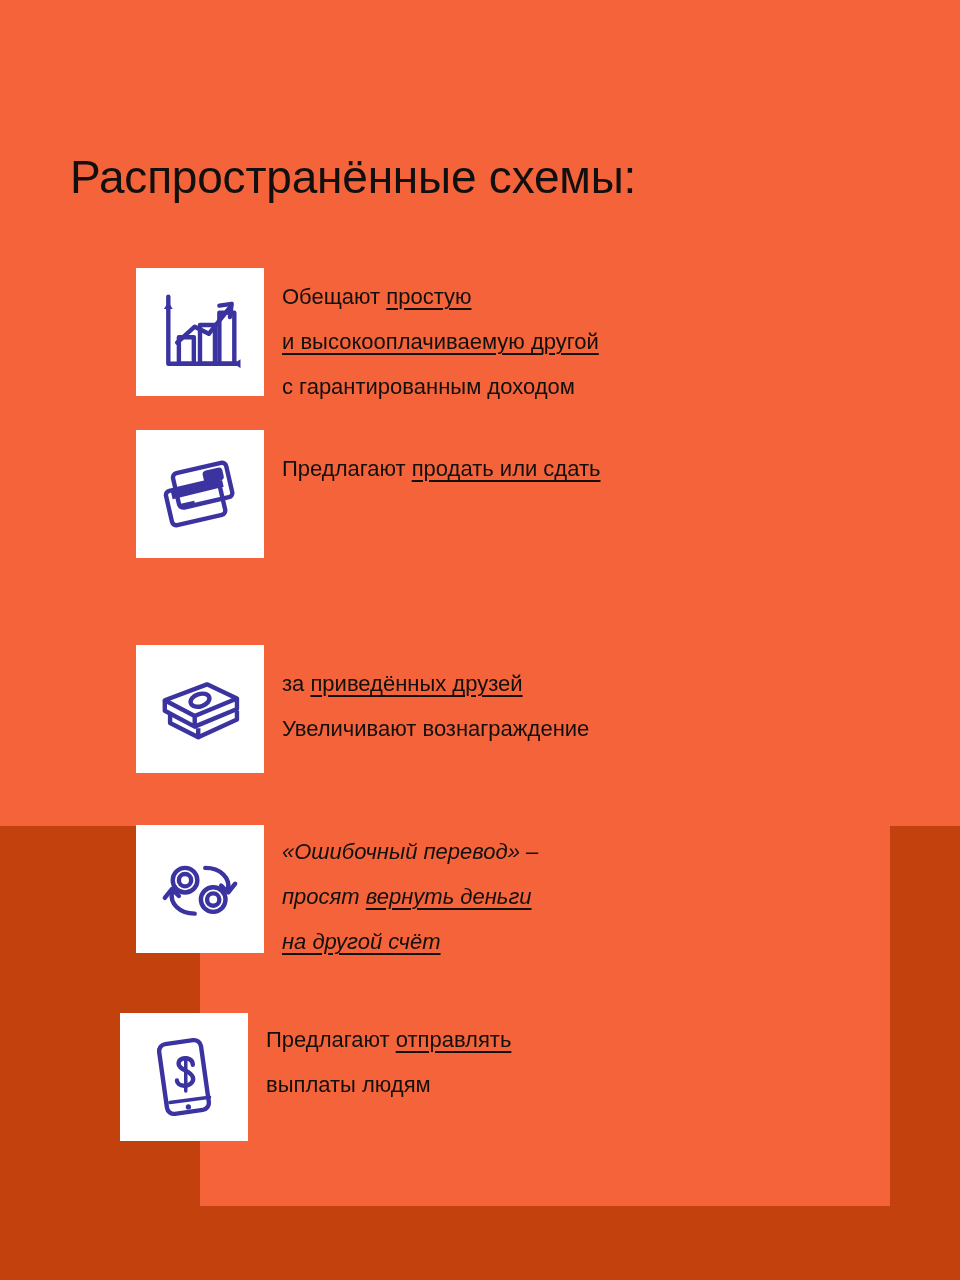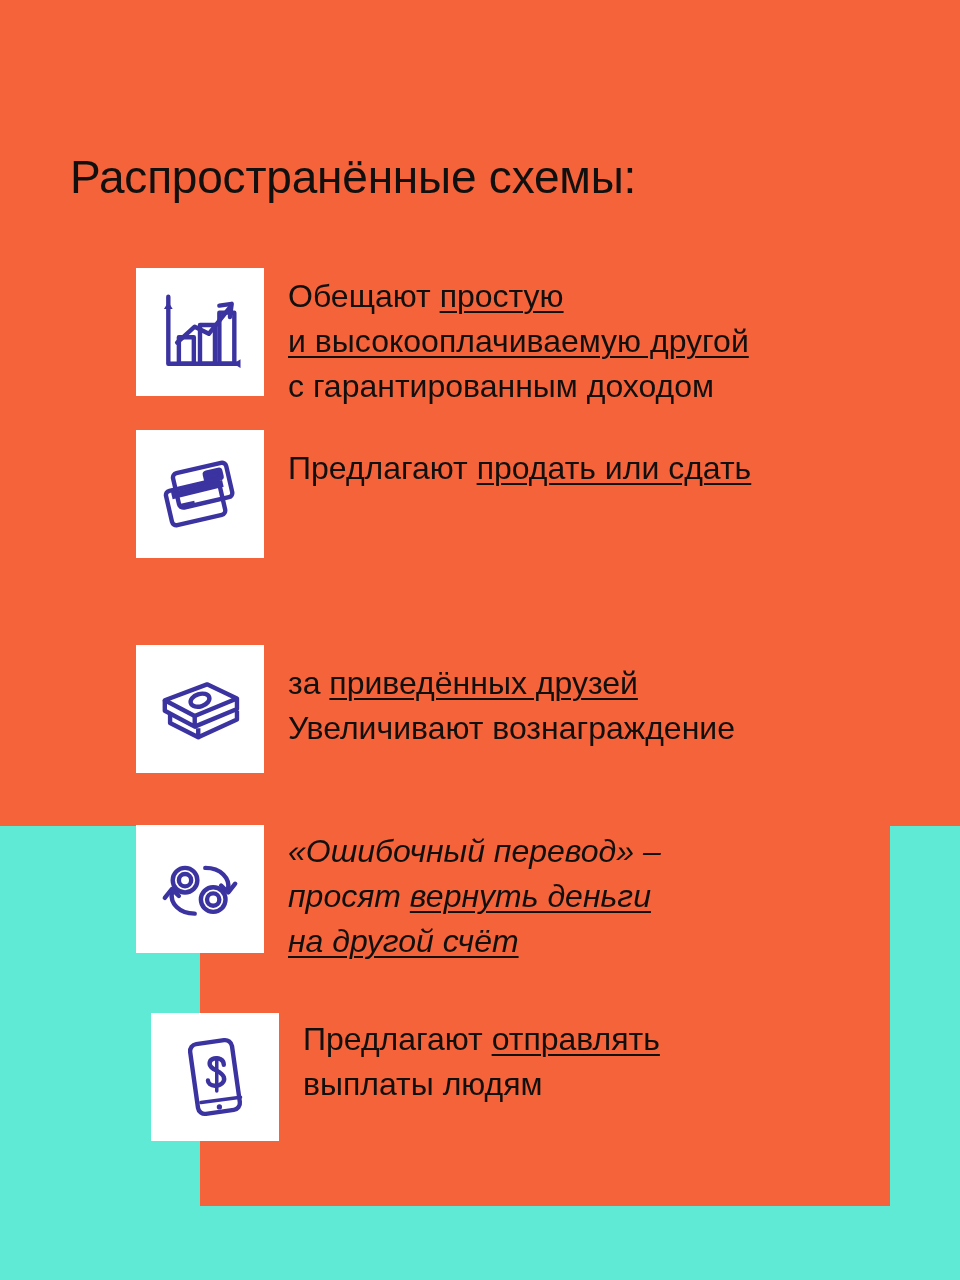--- a/index.html
+++ b/index.html
@@ -10,21 +10,21 @@
     width: 960px;
     height: 1280px;
     font-family: "Liberation Sans", sans-serif;
     background: #4239a0;
     overflow: hidden;
   }
   .poster {
     position: relative;
     width: 960px;
     height: 1280px;
-    background: #5eead4;
+    background: #c2410c;
     overflow: hidden;
   }
   
   .orange-top {
     position: absolute;
     left: 0;
     top: 0;
     width: 960px;
     height: 826px;
     background: #f4633a;
@@ -67,37 +67,37 @@
     display: flex;
     align-items: center;
     justify-content: center;
   }
   .icon-box svg {
     width: 88px;
     height: 88px;
     display: block;
   }
   .item-text {
-    margin-left: 24px;
-    font-size: 32px;
+    margin-left: 18px;
+    font-size: 22px;
     line-height: 45px;
     color: #12100f;
     max-width: 600px;
   }
   .u {
     text-decoration: underline;
     text-underline-offset: 4px;
     text-decoration-thickness: 2px;
   }
   
   #item-1 { left: 136px; top: 268px; }
   #item-2 { left: 136px; top: 430px; }
   #item-3 { left: 136px; top: 645px; }
   #item-4 { left: 136px; top: 825px; }
-  #item-5 { left: 151px; top: 1013px; }
+  #item-5 { left: 120px; top: 1013px; }
 
   #item-1 .item-text { margin-top: 6px; }
   #item-2 .item-text { margin-top: 16px; }
   #item-3 .item-text { margin-top: 16px; }
   #item-4 .item-text { margin-top: 4px; font-style: italic; }
   #item-5 .item-text { margin-top: 4px; }
 </style>
 </head>
 <body>
 

